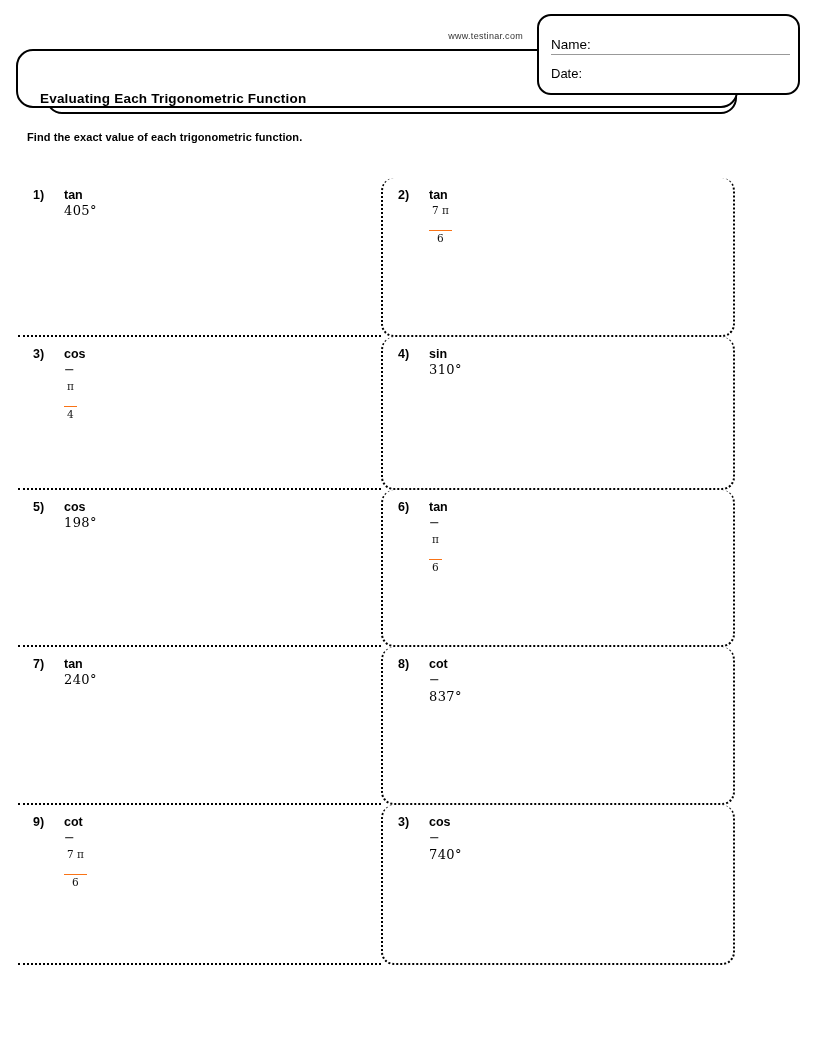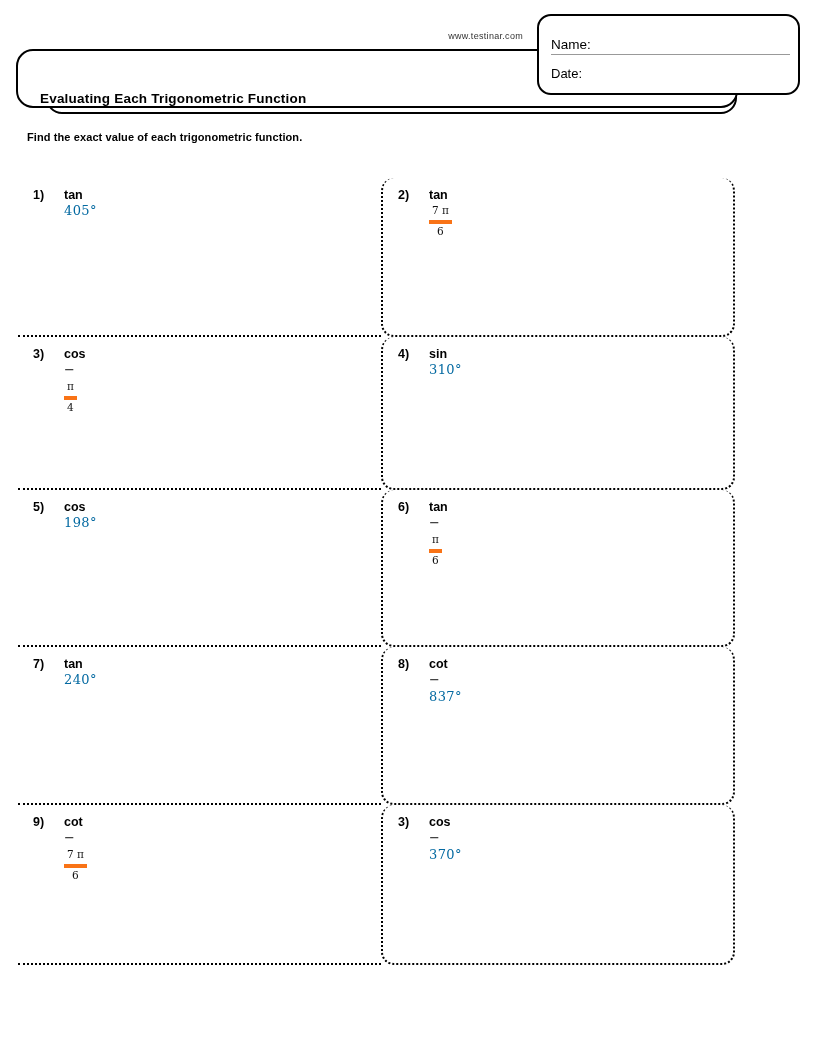--- a/index.html
+++ b/index.html
@@ -55,27 +55,27 @@
   .cell { box-sizing:border-box; border-bottom:2px dotted #000; }
   .cell.right {
     border-left:2px dotted #000; border-right:2px dotted #000;
     border-radius:13px;
   }
   .prob { display:flex; align-items:flex-start; padding:9px 0 0 15px; }
   .pnum { font-weight:bold; font-size:12.5px; min-width:21px; line-height:1.3; }
   .expr { display:flex; align-items:flex-start; margin-left:10px; line-height:1.3;flex-direction:column; }
   .func { font-weight:bold; font-size:12.5px; margin-right:7px; }
   .sign { font-family:"DejaVu Serif", serif; font-size:13px; margin-right:6px; color:#111; }
-  .val  { font-family:"DejaVu Serif", serif; font-size:13px; letter-spacing:.4px; color:#0369a1; }
+  .val  { font-family:"DejaVu Serif", serif; font-size:13px; letter-spacing:.4px; color:#000000; }
   .frac {
     display:inline-flex; flex-direction:column; align-items:center;
     font-family:"DejaVu Serif", serif; font-size:10.5px; color:#111;
     line-height:1.15; transform:translateY(1px);
   }
-  .frac .fnum { padding:0 3px 4px 3px; border-bottom:4px solid #f97316; white-space:pre; }
+  .frac .fnum { padding:0 3px 14px 3px; border-bottom:1px solid #f97316; white-space:pre; }
   .frac .fden { padding-top:1px; }
 </style>
 </head>
 <body>
 
 <div class="website">www.testinar.com</div>
 
 <div class="shadow-box"></div>
 
 <div class="title-box">
@@ -187,17 +187,17 @@
           </span>
         </span>
       </div>
     </div>
     <div class="cell right">
       <div class="prob">
         <span class="pnum">3)</span>
         <span class="expr">
           <span class="func">cos</span>
           <span class="sign">−</span>
-          <span class="val">370°</span>
+          <span class="val">740°</span>
         </span>
       </div>
     </div>
   </div>
 
 </body></html>

